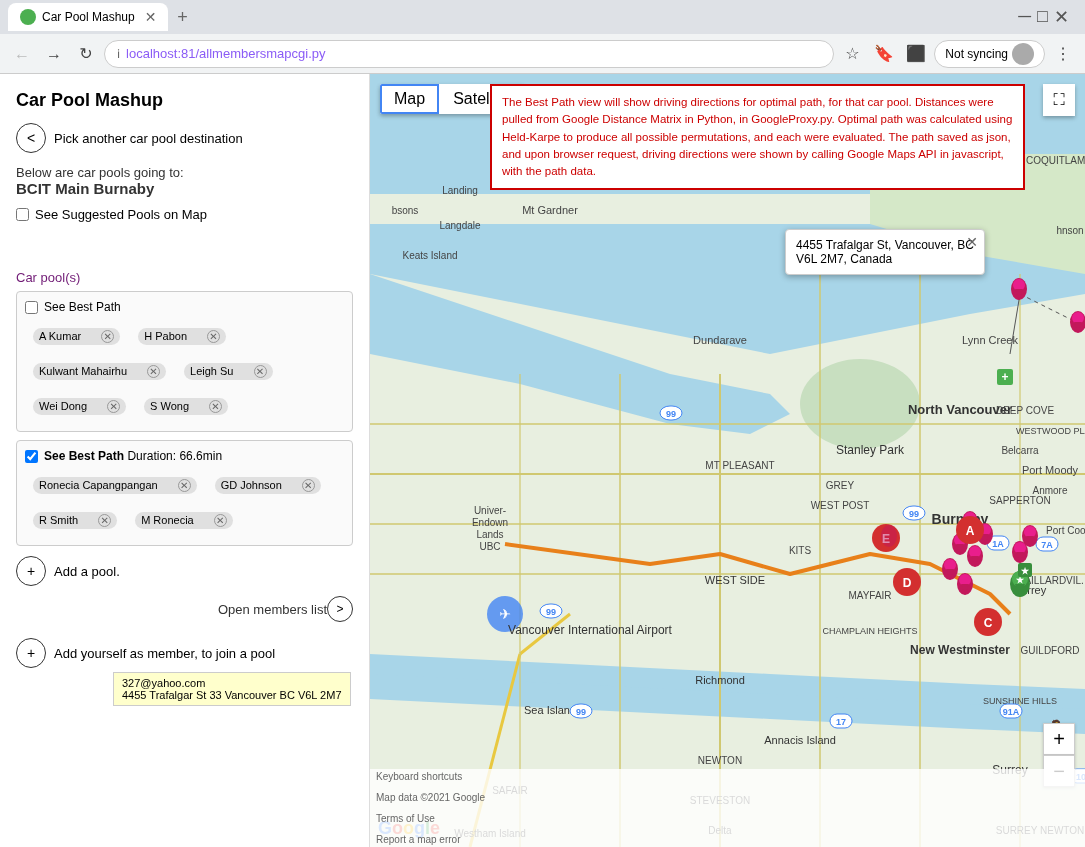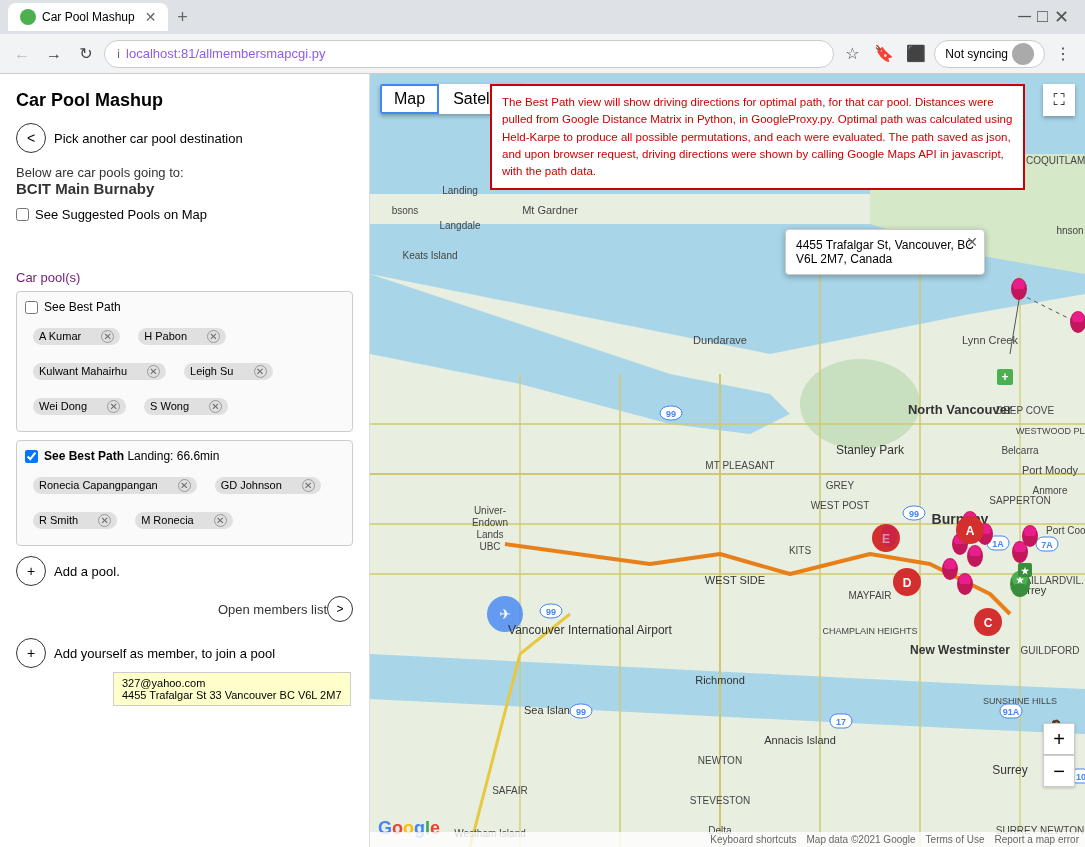--- a/index.html
+++ b/index.html
@@ -85,21 +85,21 @@
     
     .google-logo { position: absolute; bottom: 8px; left: 8px; font-size: 18px; font-weight: bold; z-index: 5; }
     .google-logo span:nth-child(1) { color: #4285f4; }
     .google-logo span:nth-child(2) { color: #ea4335; }
     .google-logo span:nth-child(3) { color: #fbbc05; }
     .google-logo span:nth-child(4) { color: #4285f4; }
     .google-logo span:nth-child(5) { color: #34a853; }
     .google-logo span:nth-child(6) { color: #ea4335; }
 
     
-    .map-bottom-bar { position: absolute; bottom: 0; right: 0; left: 0; background: rgba(255,255,255,0.8); font-size: 10px; color: #666; padding: 2px 6px; display: flex; justify-content: flex-end; gap: 10px; z-index: 5; }
+    .map-bottom-bar { position: absolute; bottom: 0; right: 0; left: 0; background: rgba(255,255,255,0.8); font-size: 10px; color: #666; padding: 2px 6px; display: flex; justify-content: flex-end; gap: 10px; z-index: 5; flex-direction: column; }
 
     
     .zoom-controls { position: absolute; bottom: 60px; right: 10px; display: flex; flex-direction: column; z-index: 5; }
     .zoom-btn { width: 32px; height: 32px; background: white; border: 1px solid #ccc; cursor: pointer; font-size: 20px; display: flex; align-items: center; justify-content: center; box-shadow: 0 1px 3px rgba(0,0,0,0.2); }
 
     
     .street-view-person { position: absolute; bottom: 100px; right: 14px; z-index: 5; font-size: 24px; }
   </style>
 </head>
 <body>
@@ -195,21 +195,21 @@
         <span class="member-tag">
           <span>S Wong</span>
           <span class="remove-x">✕</span>
         </span>
       </div>
     </div>
 
     <div class="pool-card-best">
       <div class="best-path-header">
         <input type="checkbox" checked="" style="">
-        <span><strong>See Best Path</strong> <span>Landing: 66.6min</span></span>
+        <span><strong>See Best Path</strong> <span>Duration: 66.6min</span></span>
       </div>
       <div class="members-row">
         <span class="member-tag">
           <span>Ronecia Capangpangan</span>
           <span class="remove-x">✕</span>
         </span>
         <span class="member-tag">
           <span>GD Johnson</span>
           <span class="remove-x">✕</span>
         </span>

